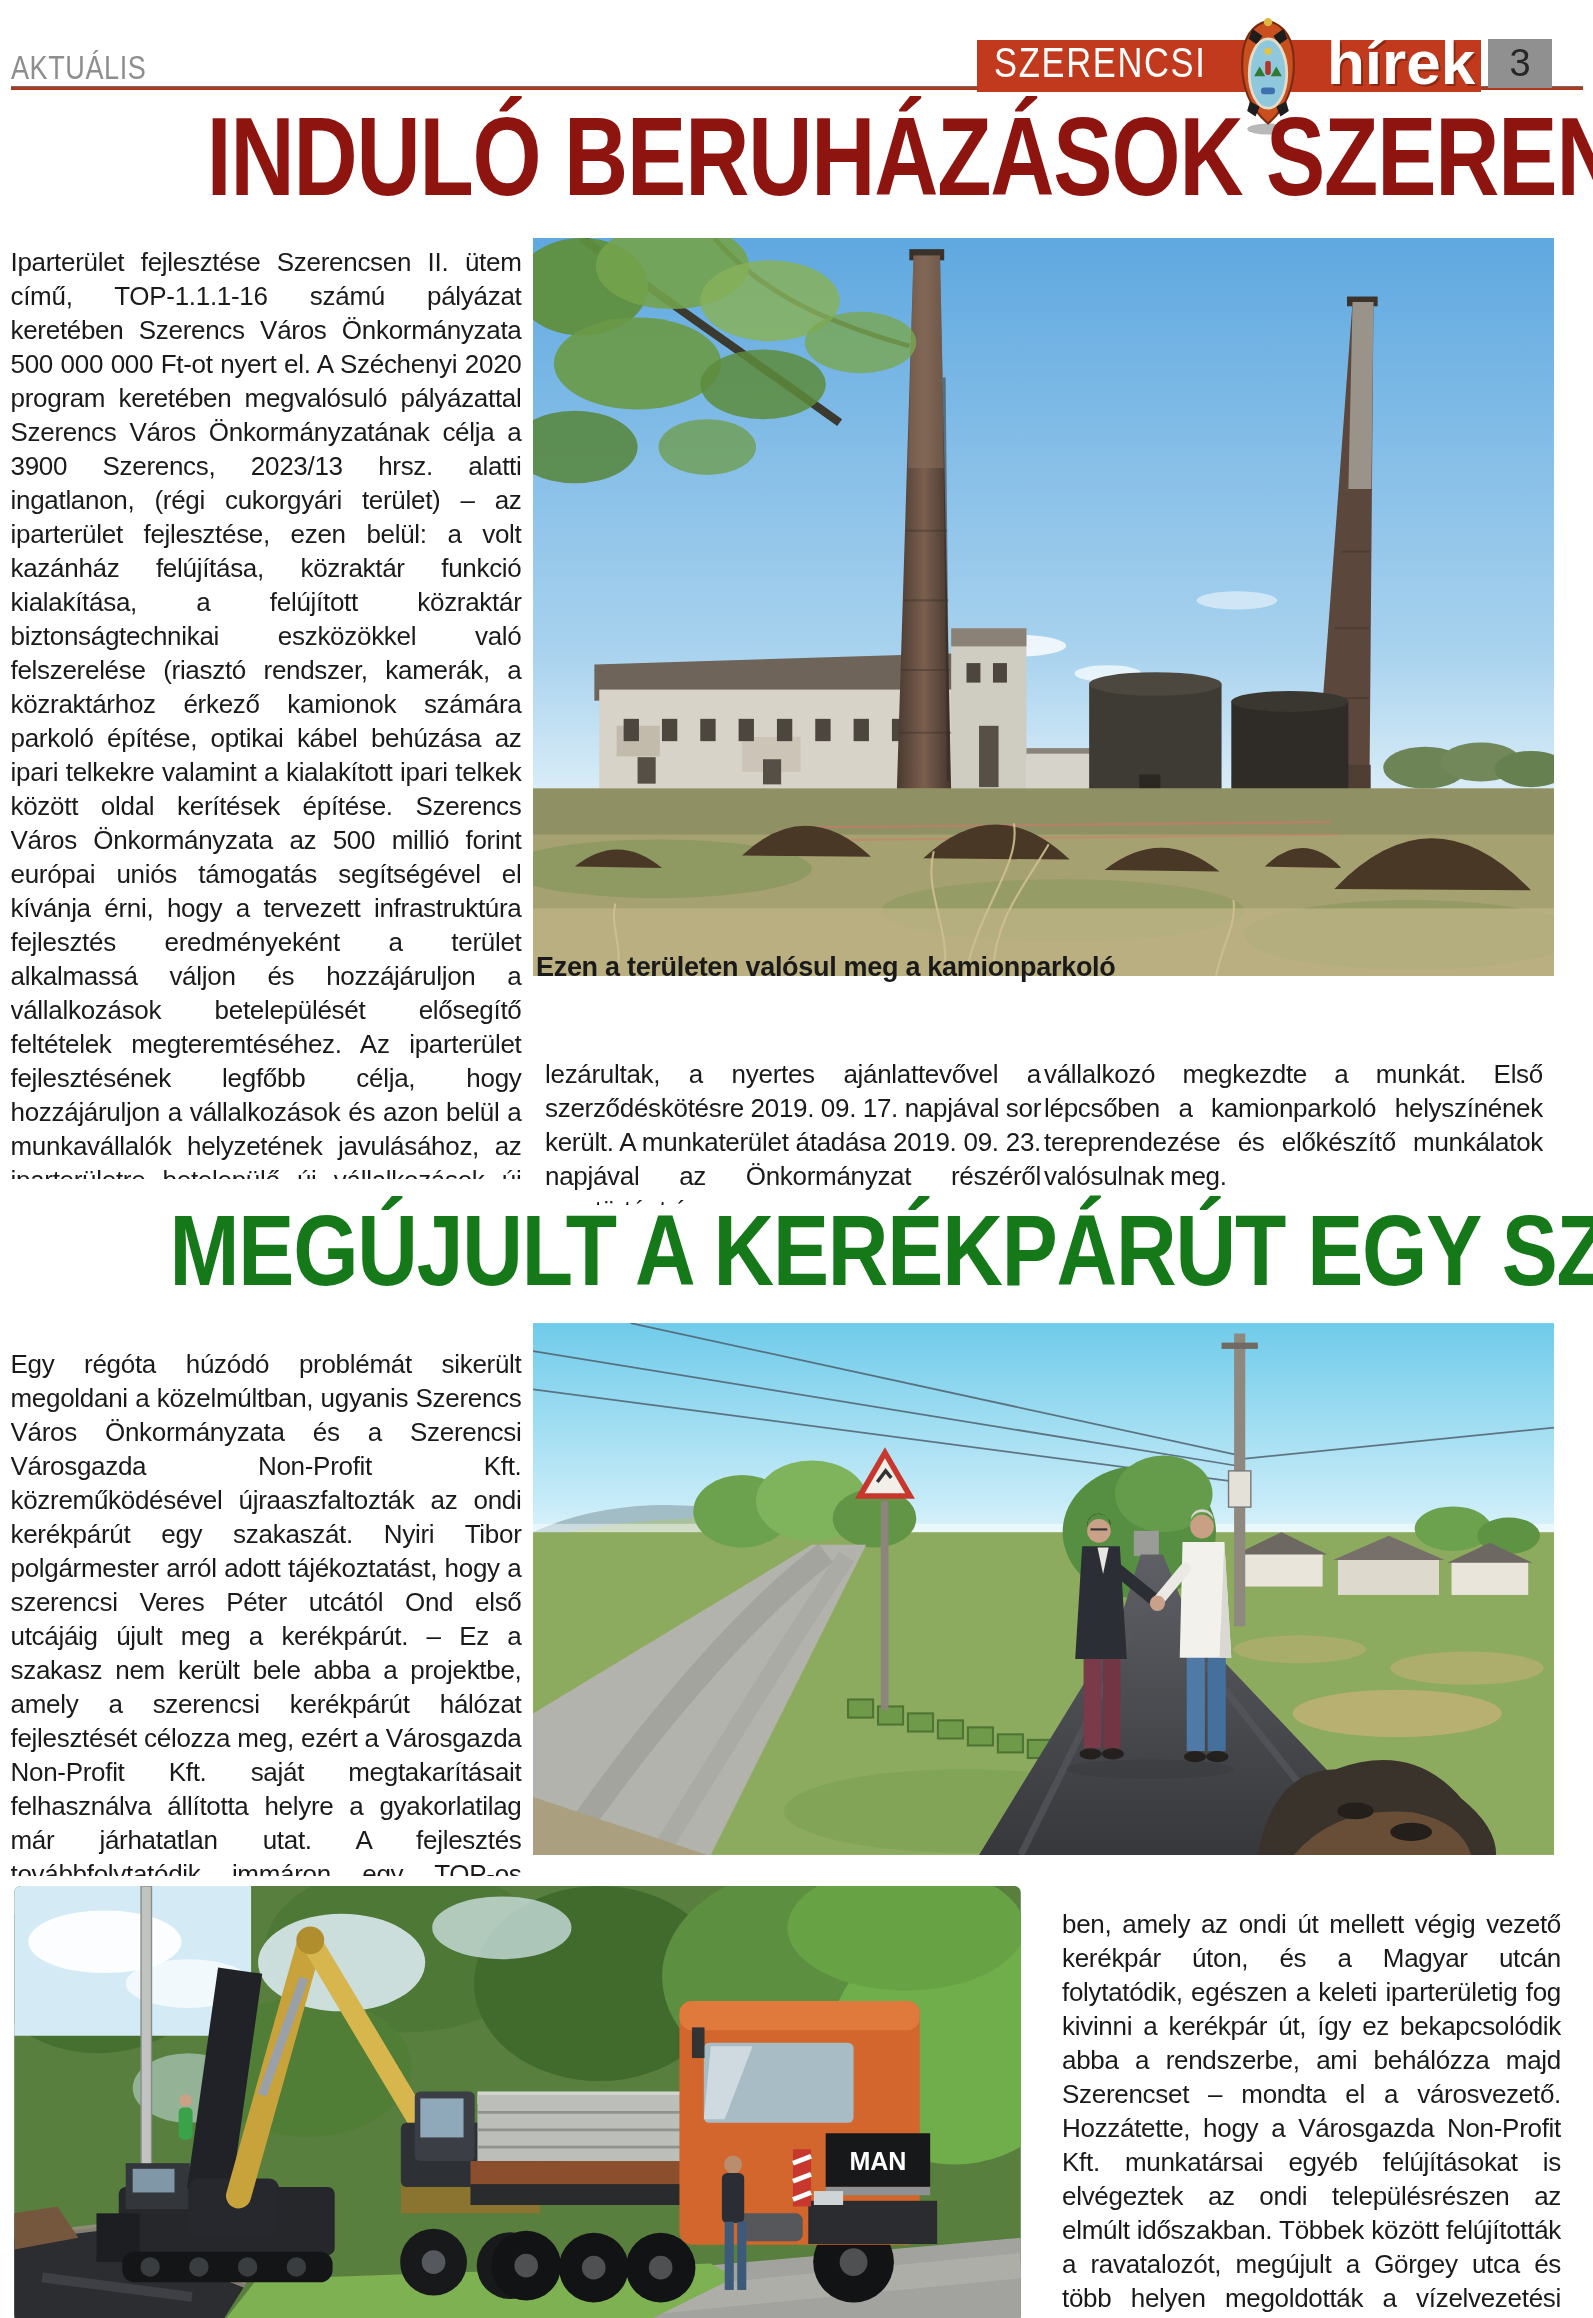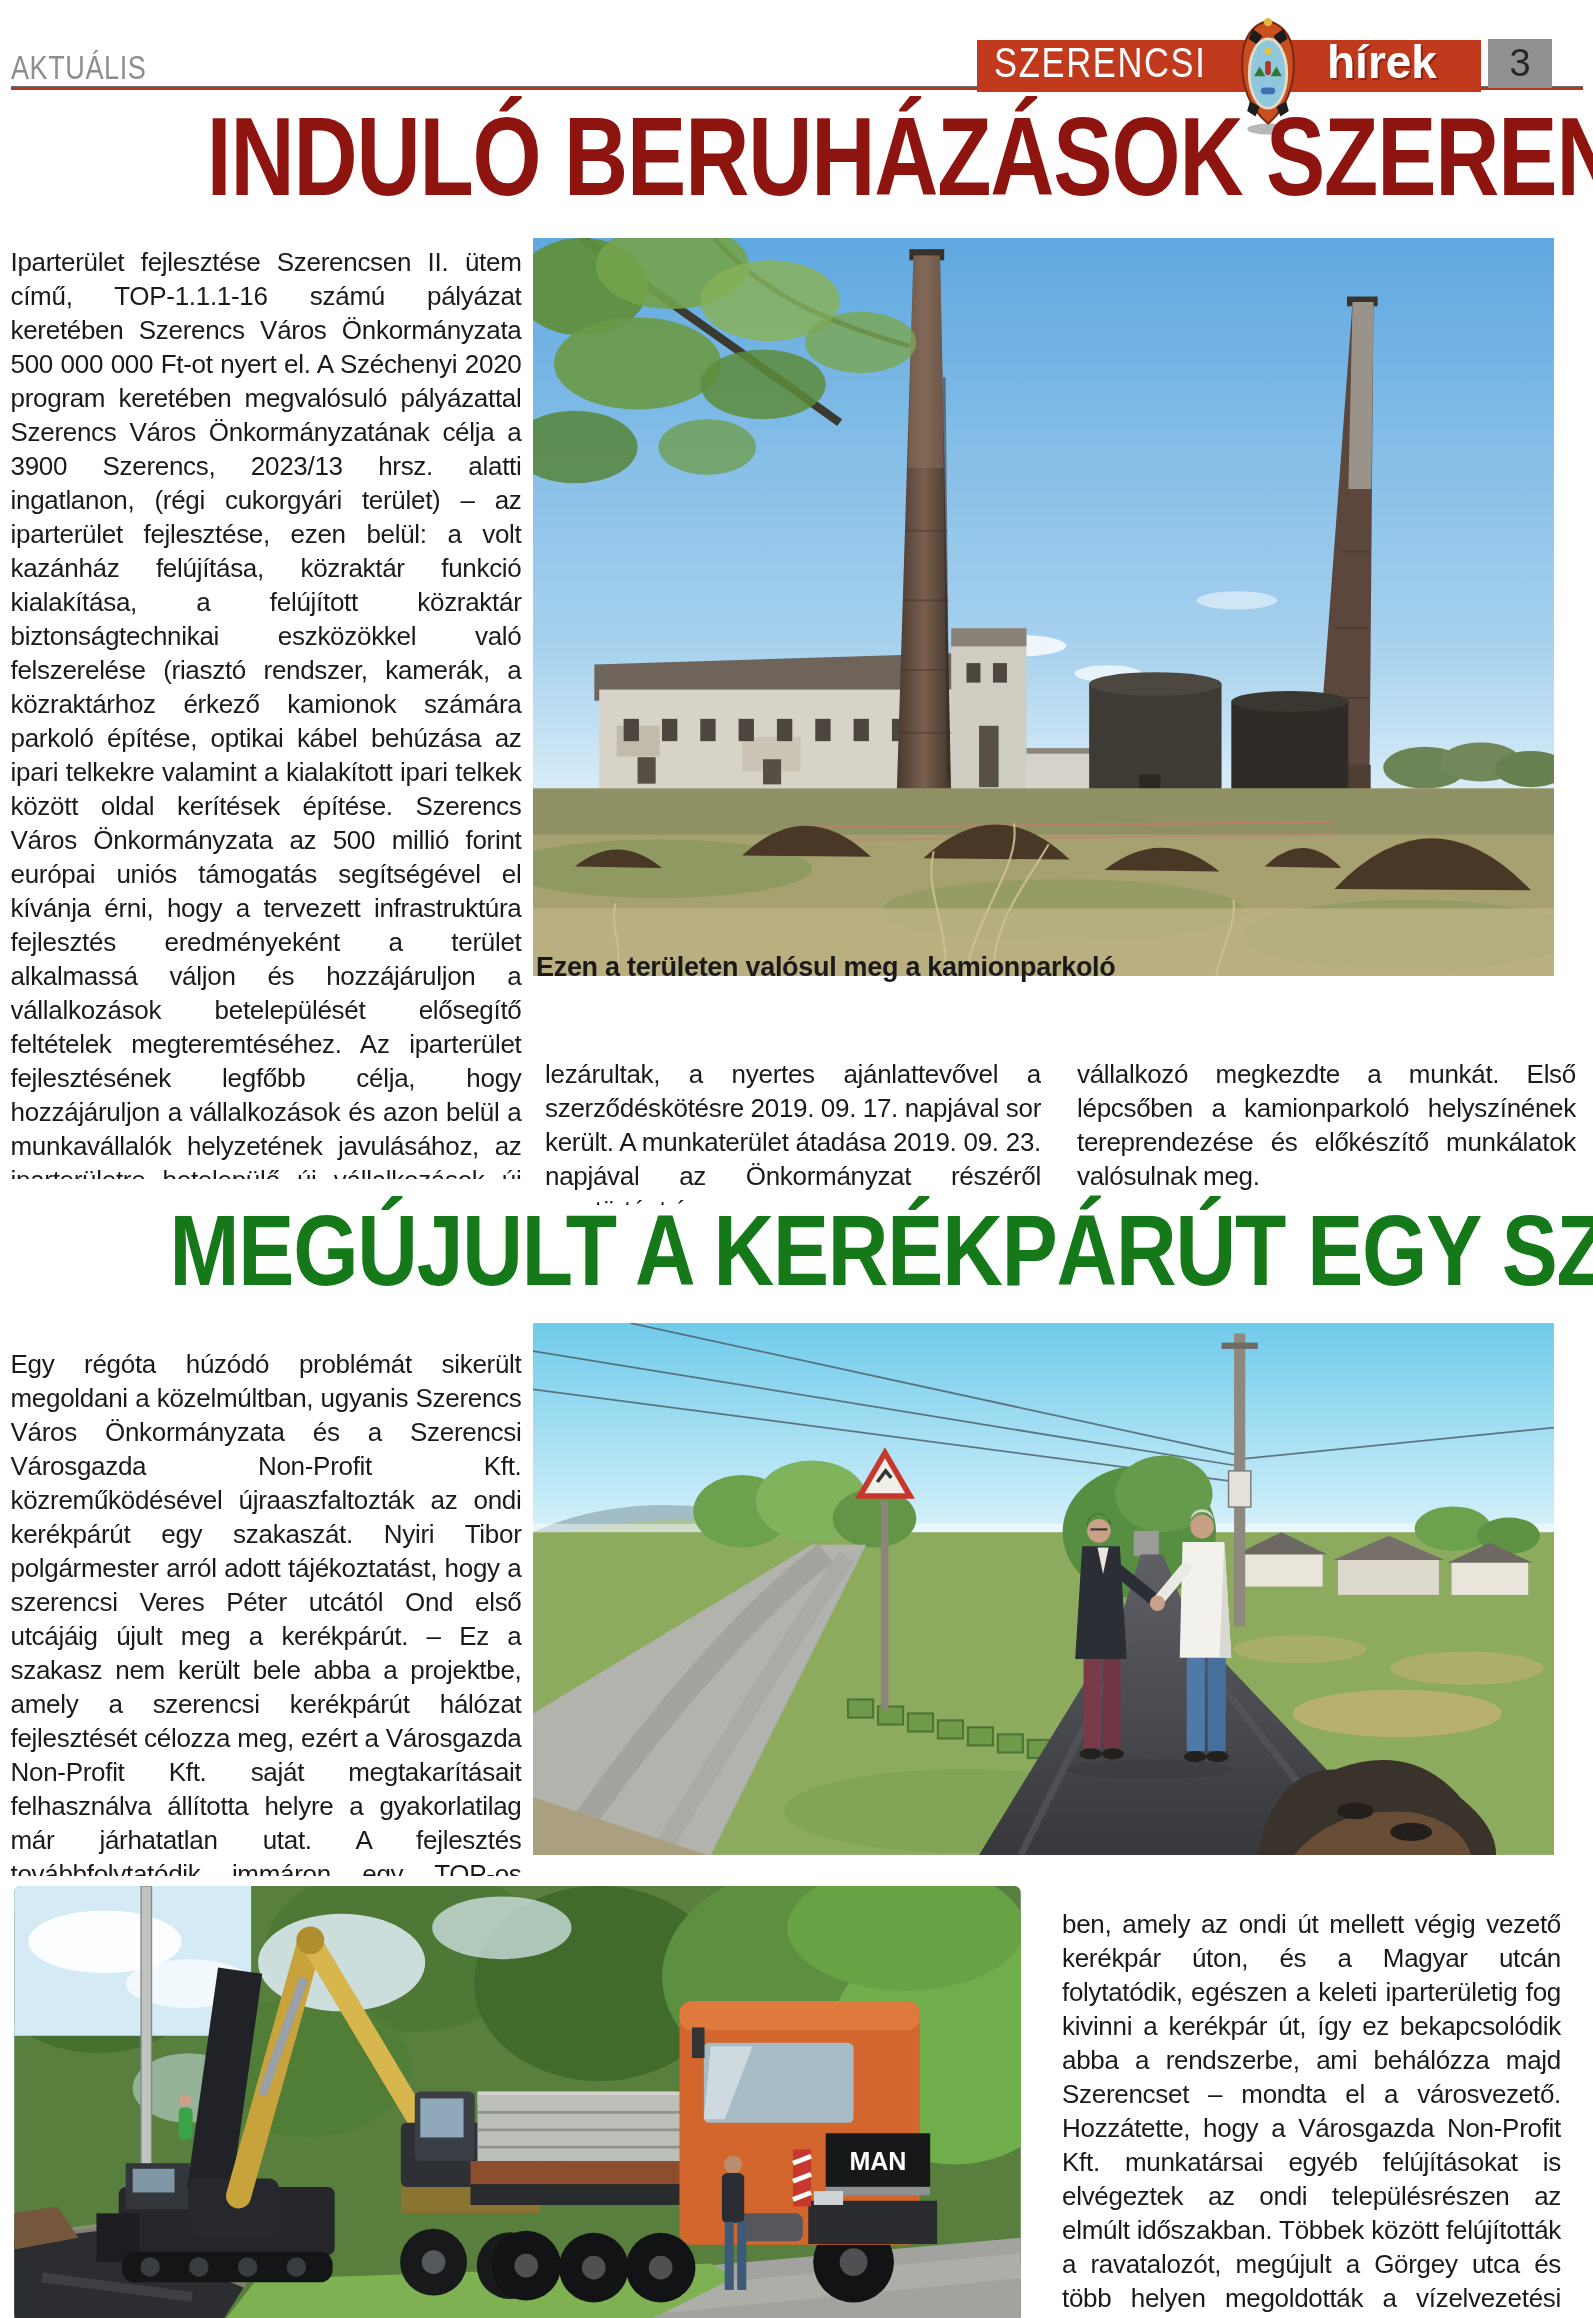--- a/index.html
+++ b/index.html
@@ -25,21 +25,21 @@
     background:var(--masthead-red,#c23a1d);
     text-align:center;
   }
   .masthead .brand-left {
     position:absolute; left:16.7px; top:0; height:47px; line-height:46px;
     color:#fff; font-size:42px; font-weight:400; letter-spacing:2.1px;
     transform:scaleX(.82); transform-origin:left center; white-space:nowrap;
   }
   .masthead .brand-right {
     position:absolute; left:350px; top:0; height:47px; line-height:45px;
-    color:#fff; font-size:46px; font-weight:700; white-space:nowrap;
+    color:#fff; font-size:62px; font-weight:700; white-space:nowrap;
     text-shadow:2.1px 2.1px 0 rgba(70,20,8,.45);
   }
   .masthead .emblem { position:absolute; left:256px; top:-22px; width:70px; height:118px; }
   .page-number-box {
     position:absolute; left:1488px; top:35px; width:64px; height:49px;
     background:var(--pagebox-gray,#909090); color:#262626;
     font-size:38px; line-height:49px; text-align:center;
   }
   
   .headline { position:absolute; left:0; width:1593px; text-align:center; white-space:nowrap; }
@@ -48,21 +48,21 @@
   #headline1 > span { font-size:111px; color:var(--headline1-red,#8e1410); }
   #headline2 { top:1196px; }
   #headline2 > span { font-size:100px; color:var(--headline2-green,#15791a); transform:scaleX(.84); }
   
   .bodycol {
     position:absolute; font-size:26px; line-height:34px; text-align:justify;
     letter-spacing:-0.3px; overflow:hidden; word-spacing:-0.7px;
   }
   #a1-left  { left:10.5px;   top:241px;  width:511px; height:934px; }
   #a1-mid   { left:545px;  top:1053px; width:496px; height:148px; }
-  #a1-right { left:1077px; top:1053px; width:499px; height:148px; }
+  #a1-right { left:1044px; top:1053px; width:499px; height:148px; }
   #a2-left  { left:10.5px;   top:1343px; width:511px; height:529px; }
   #a2-right { left:1062px; top:1903px; width:499px; height:415px; }
   .photo { position:absolute; overflow:hidden; background:#cfe0ea; }
   #photo1 { left:533px; top:234px;  width:1021px; height:738px; }
   #photo2 { left:533px; top:1319px; width:1021px; height:532px; }
   #photo3 { left:14px;  top:1882px; width:1007px; height:436px;border-radius:7px; }
   .caption {
     position:absolute; left:536px; top:948px; width:1010px;
     font-size:27px; font-weight:700; letter-spacing:-0.3px;
   }

